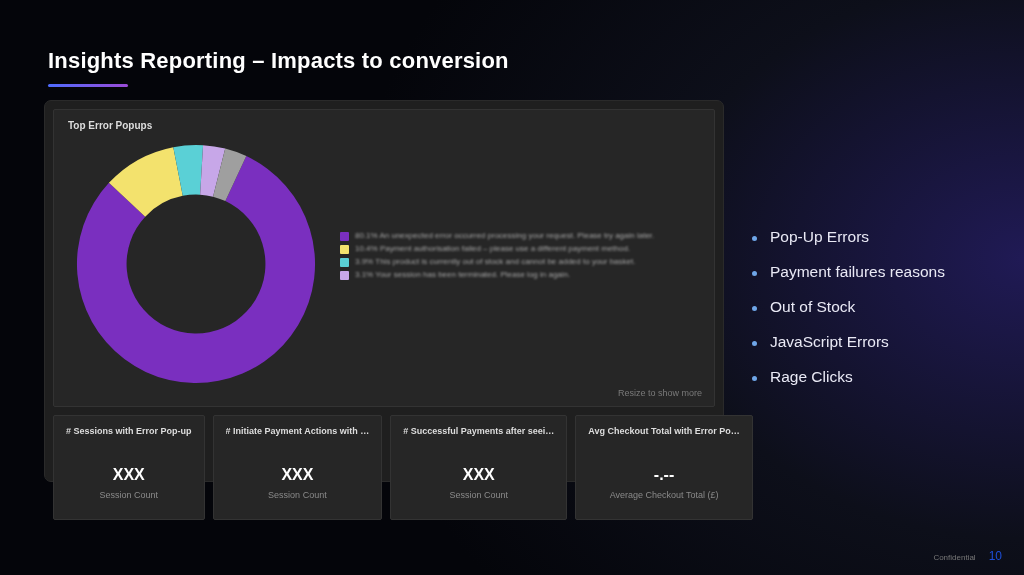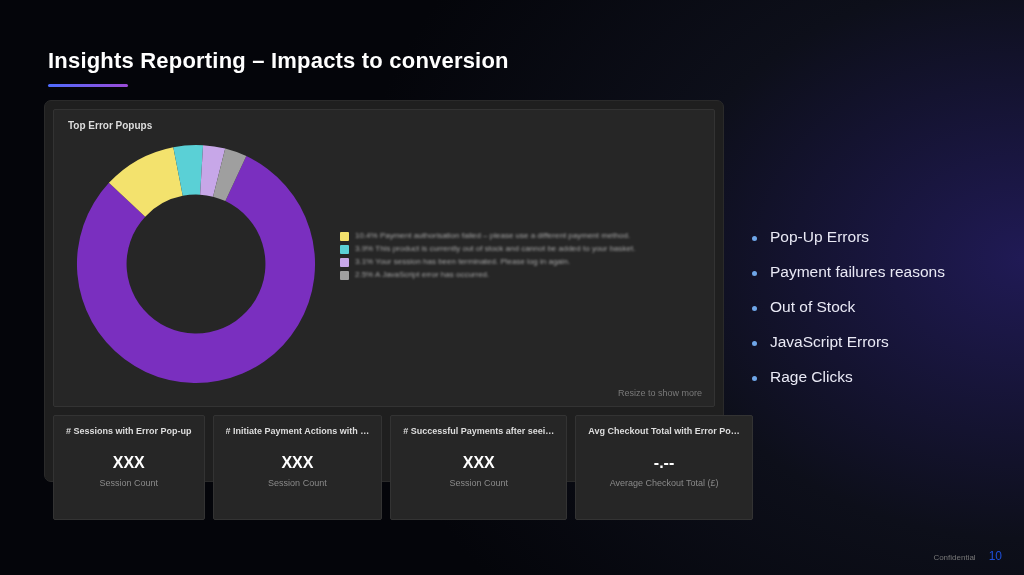--- a/index.html
+++ b/index.html
@@ -99,21 +99,21 @@
   }
   .metric-title {
     font-size: 9px;
     color: #ddd;
     font-weight: 600;
     white-space: nowrap;
     overflow: hidden;
     text-overflow: ellipsis;
   }
   .metric-value {
-    margin-top: 18px;
+    margin-top: 30px;
     font-size: 16px;
     font-weight: 700;
     color: #fff;
   }
   .metric-sub {
     margin-top: 6px;
     font-size: 9px;
     color: #8a8a8a;
   }
 
@@ -168,34 +168,34 @@
           <path d="M 140.57135312710716 12.99445244448161 A 96 96 0 1 1 29.79004464455963 34.52815743400015 L 59.044192709326445 61.80809183650009 A 56 56 0 1 0 123.66662265747917 49.246763925947604 Z" fill="#7a2fbf"></path>
           <path d="M 29.79004464455963 34.52815743400015 A 96 96 0 0 1 81.68233644385164 5.763790389024265 L 89.31469625891346 45.02887772693082 A 56 56 0 0 0 59.044192709326445 61.80809183650009 Z" fill="#f3e26d"></path>
           <path d="M 81.68233644385164 5.763790389024265 A 96 96 0 0 1 105.69341186329228 4.168976519318534 L 103.32115692025383 44.09856963626914 A 56 56 0 0 0 89.31469625891346 45.02887772693082 Z" fill="#5ad0d6"></path>
           <path d="M 105.69341186329228 4.168976519318534 A 96 96 0 0 1 123.549509044365 6.933246410066658 L 113.73721360921292 45.71106040587222 A 56 56 0 0 0 103.32115692025383 44.09856963626914 Z" fill="#c7a7e8"></path>
           <path d="M 123.549509044365 6.933246410066658 A 96 96 0 0 1 140.5713531271071 12.994452444481567 L 123.66662265747914 49.24676392594758 A 56 56 0 0 0 113.73721360921292 45.71106040587222 Z" fill="#9f9f9f"></path>
         </svg>
     </div>
 
     <div class="legend" id="legend">
         <div class="legend-row">
+          <span class="legend-swatch" style="background: rgb(122, 47, 191);"></span>
+          <span class="legend-label">80.1% An unexpected error occurred processing your request. Please try again later.</span>
+        </div>
+        <div class="legend-row">
           <span class="legend-swatch" style="background: rgb(243, 226, 109);"></span>
           <span class="legend-label">10.4% Payment authorisation failed – please use a different payment method.</span>
         </div>
         <div class="legend-row">
           <span class="legend-swatch" style="background: rgb(90, 208, 214);"></span>
           <span class="legend-label">3.9% This product is currently out of stock and cannot be added to your basket.</span>
         </div>
         <div class="legend-row">
           <span class="legend-swatch" style="background: rgb(199, 167, 232);"></span>
           <span class="legend-label">3.1% Your session has been terminated. Please log in again.</span>
-        </div>
-        <div class="legend-row">
-          <span class="legend-swatch" style="background: rgb(159, 159, 159);"></span>
-          <span class="legend-label">2.5% A JavaScript error has occurred.</span>
         </div>
       </div>
 
     <div class="resize-note">Resize to show more</div>
   </div>
 
   <div class="metrics" id="metrics">
       <div class="metric">
         <div class="metric-title"># Sessions with Error Pop-up</div>
         <div class="metric-value">XXX</div>

